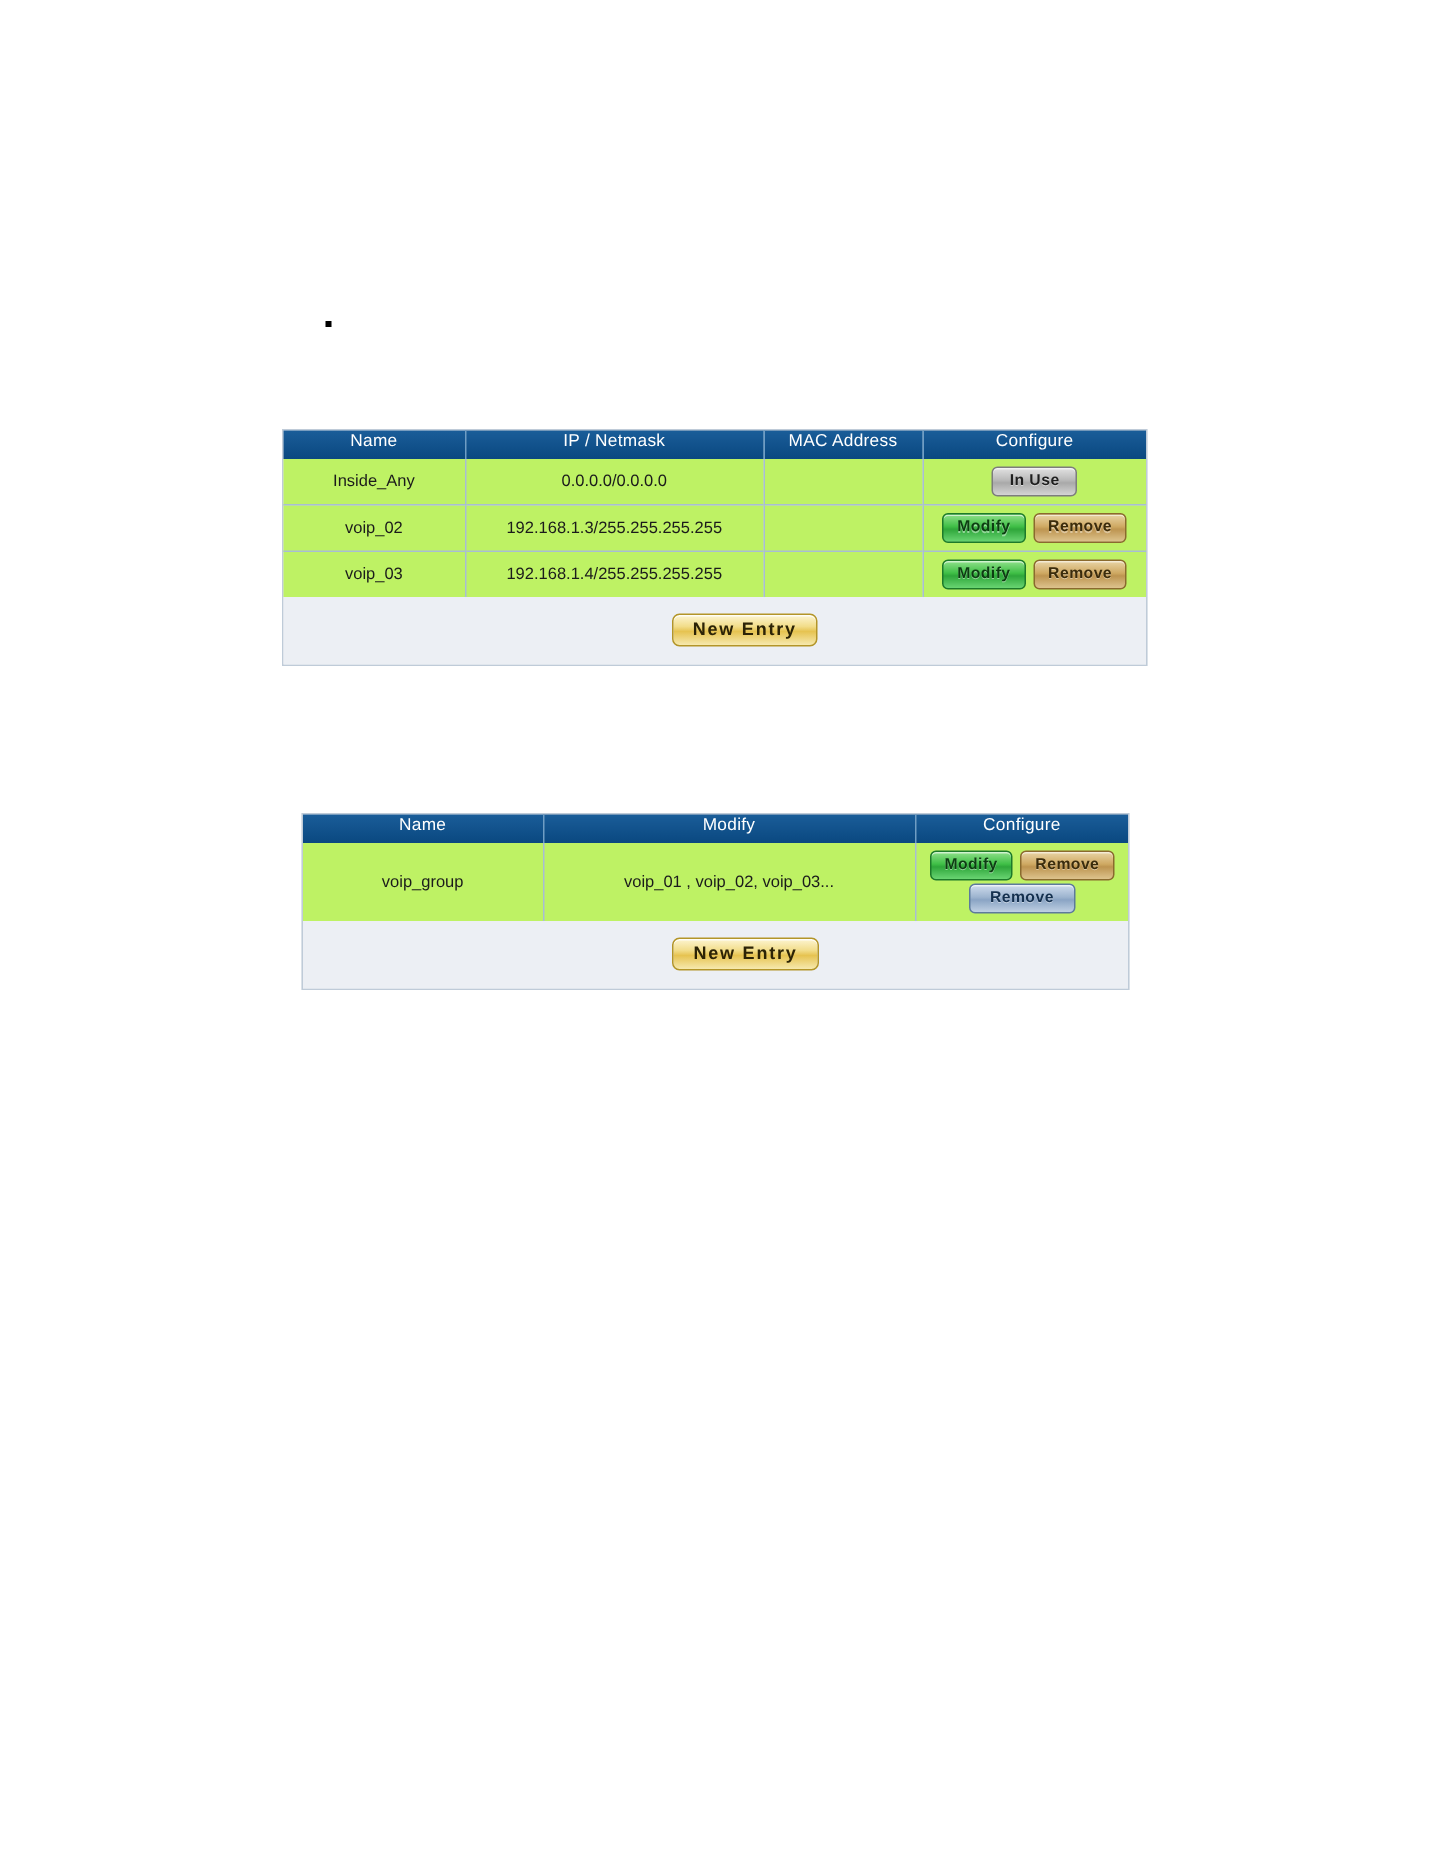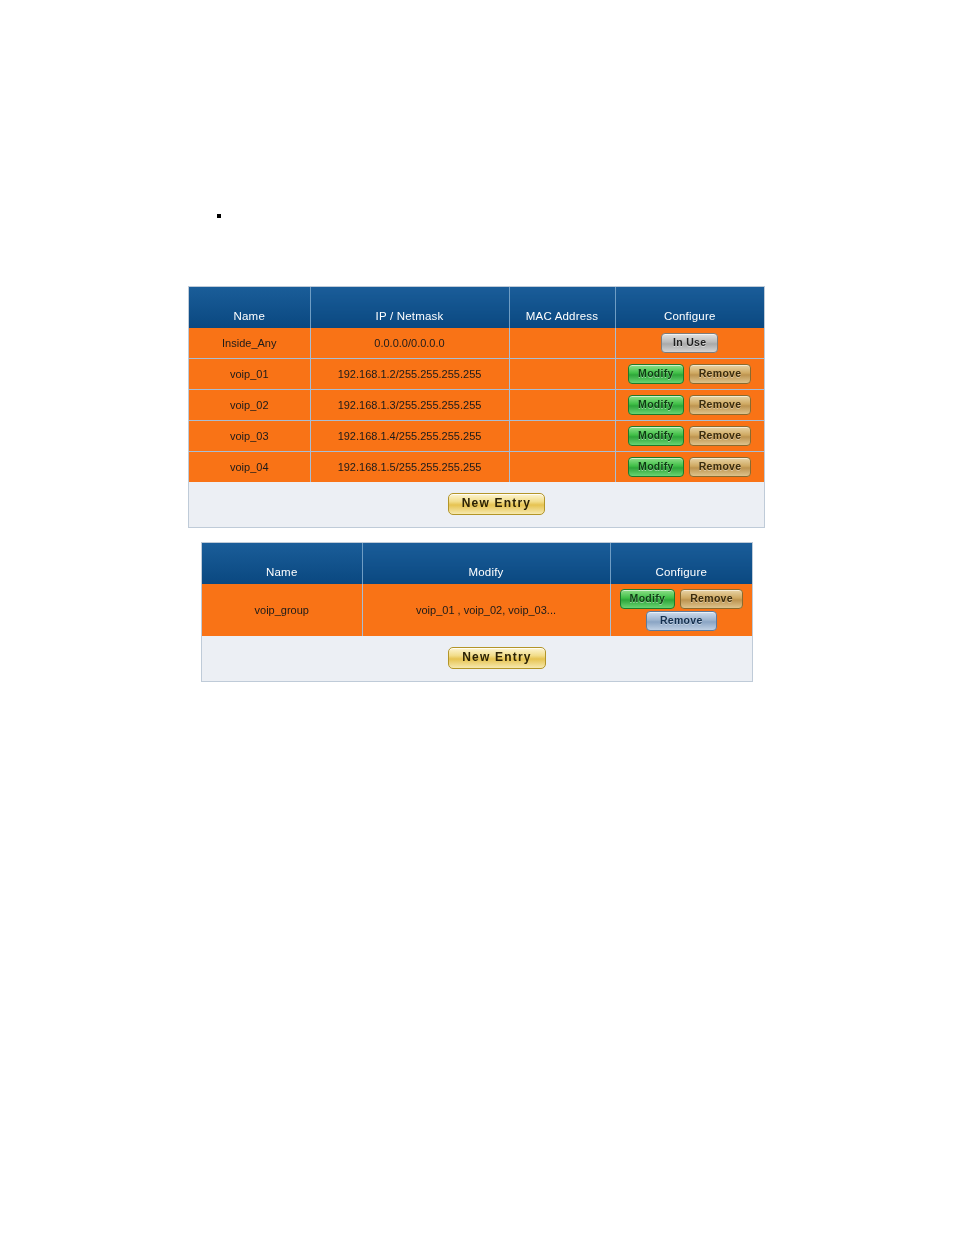--- a/index.html
+++ b/index.html
@@ -39,29 +39,29 @@
     table-layout: fixed;
   }
 
   .grid th {
     background: #0e4d85;
     background: linear-gradient(to bottom, #1a5d99 0%, #0a4880 100%);
     color: #ffffff;
     font-size: 11.5px;
     font-weight: normal;
     text-align: center;
-    padding: 23px 2px 5px 2px;
+    padding: 1px 2px 5px 2px;
     border-right: 1px solid #6f9dc4;
     letter-spacing: 0.2px;
     line-height: 13px;
   }
   .grid th:last-child { border-right: none; }
 
   .grid td {
-    background: #f97316;
+    background: #bef264;
     color: #1b1b1b;
     font-size: 11px;
     text-align: center;
     border-top: 1px solid #a8bdd4;
     border-right: 1px solid #a8bdd4;
     padding: 5px 3px;
     line-height: 14px;
     vertical-align: middle;
   }
   .grid td:last-child { border-right: none; }
@@ -189,55 +189,33 @@
         <td>Inside_Any</td>
         <td>0.0.0.0/0.0.0.0</td>
         <td></td>
         <td>
           <div class="btn-row">
             <span class="btn btn-inuse">In Use</span>
           </div>
         </td>
       </tr>
       <tr>
-        <td>voip_01</td>
-        <td>192.168.1.2/255.255.255.255</td>
+        <td>voip_02</td>
+        <td>192.168.1.3/255.255.255.255</td>
         <td></td>
         <td>
           <div class="btn-row">
             <span class="btn btn-modify">Modify</span>
             <span class="btn btn-remove">Remove</span>
           </div>
         </td>
       </tr>
       <tr>
-        <td>voip_02</td>
-        <td>192.168.1.3/255.255.255.255</td>
-        <td></td>
-        <td>
-          <div class="btn-row">
-            <span class="btn btn-modify">Modify</span>
-            <span class="btn btn-remove">Remove</span>
-          </div>
-        </td>
-      </tr>
-      <tr>
         <td>voip_03</td>
         <td>192.168.1.4/255.255.255.255</td>
-        <td></td>
-        <td>
-          <div class="btn-row">
-            <span class="btn btn-modify">Modify</span>
-            <span class="btn btn-remove">Remove</span>
-          </div>
-        </td>
-      </tr>
-      <tr>
-        <td>voip_04</td>
-        <td>192.168.1.5/255.255.255.255</td>
         <td></td>
         <td>
           <div class="btn-row">
             <span class="btn btn-modify">Modify</span>
             <span class="btn btn-remove">Remove</span>
           </div>
         </td>
       </tr>
     </tbody>
   </table>

